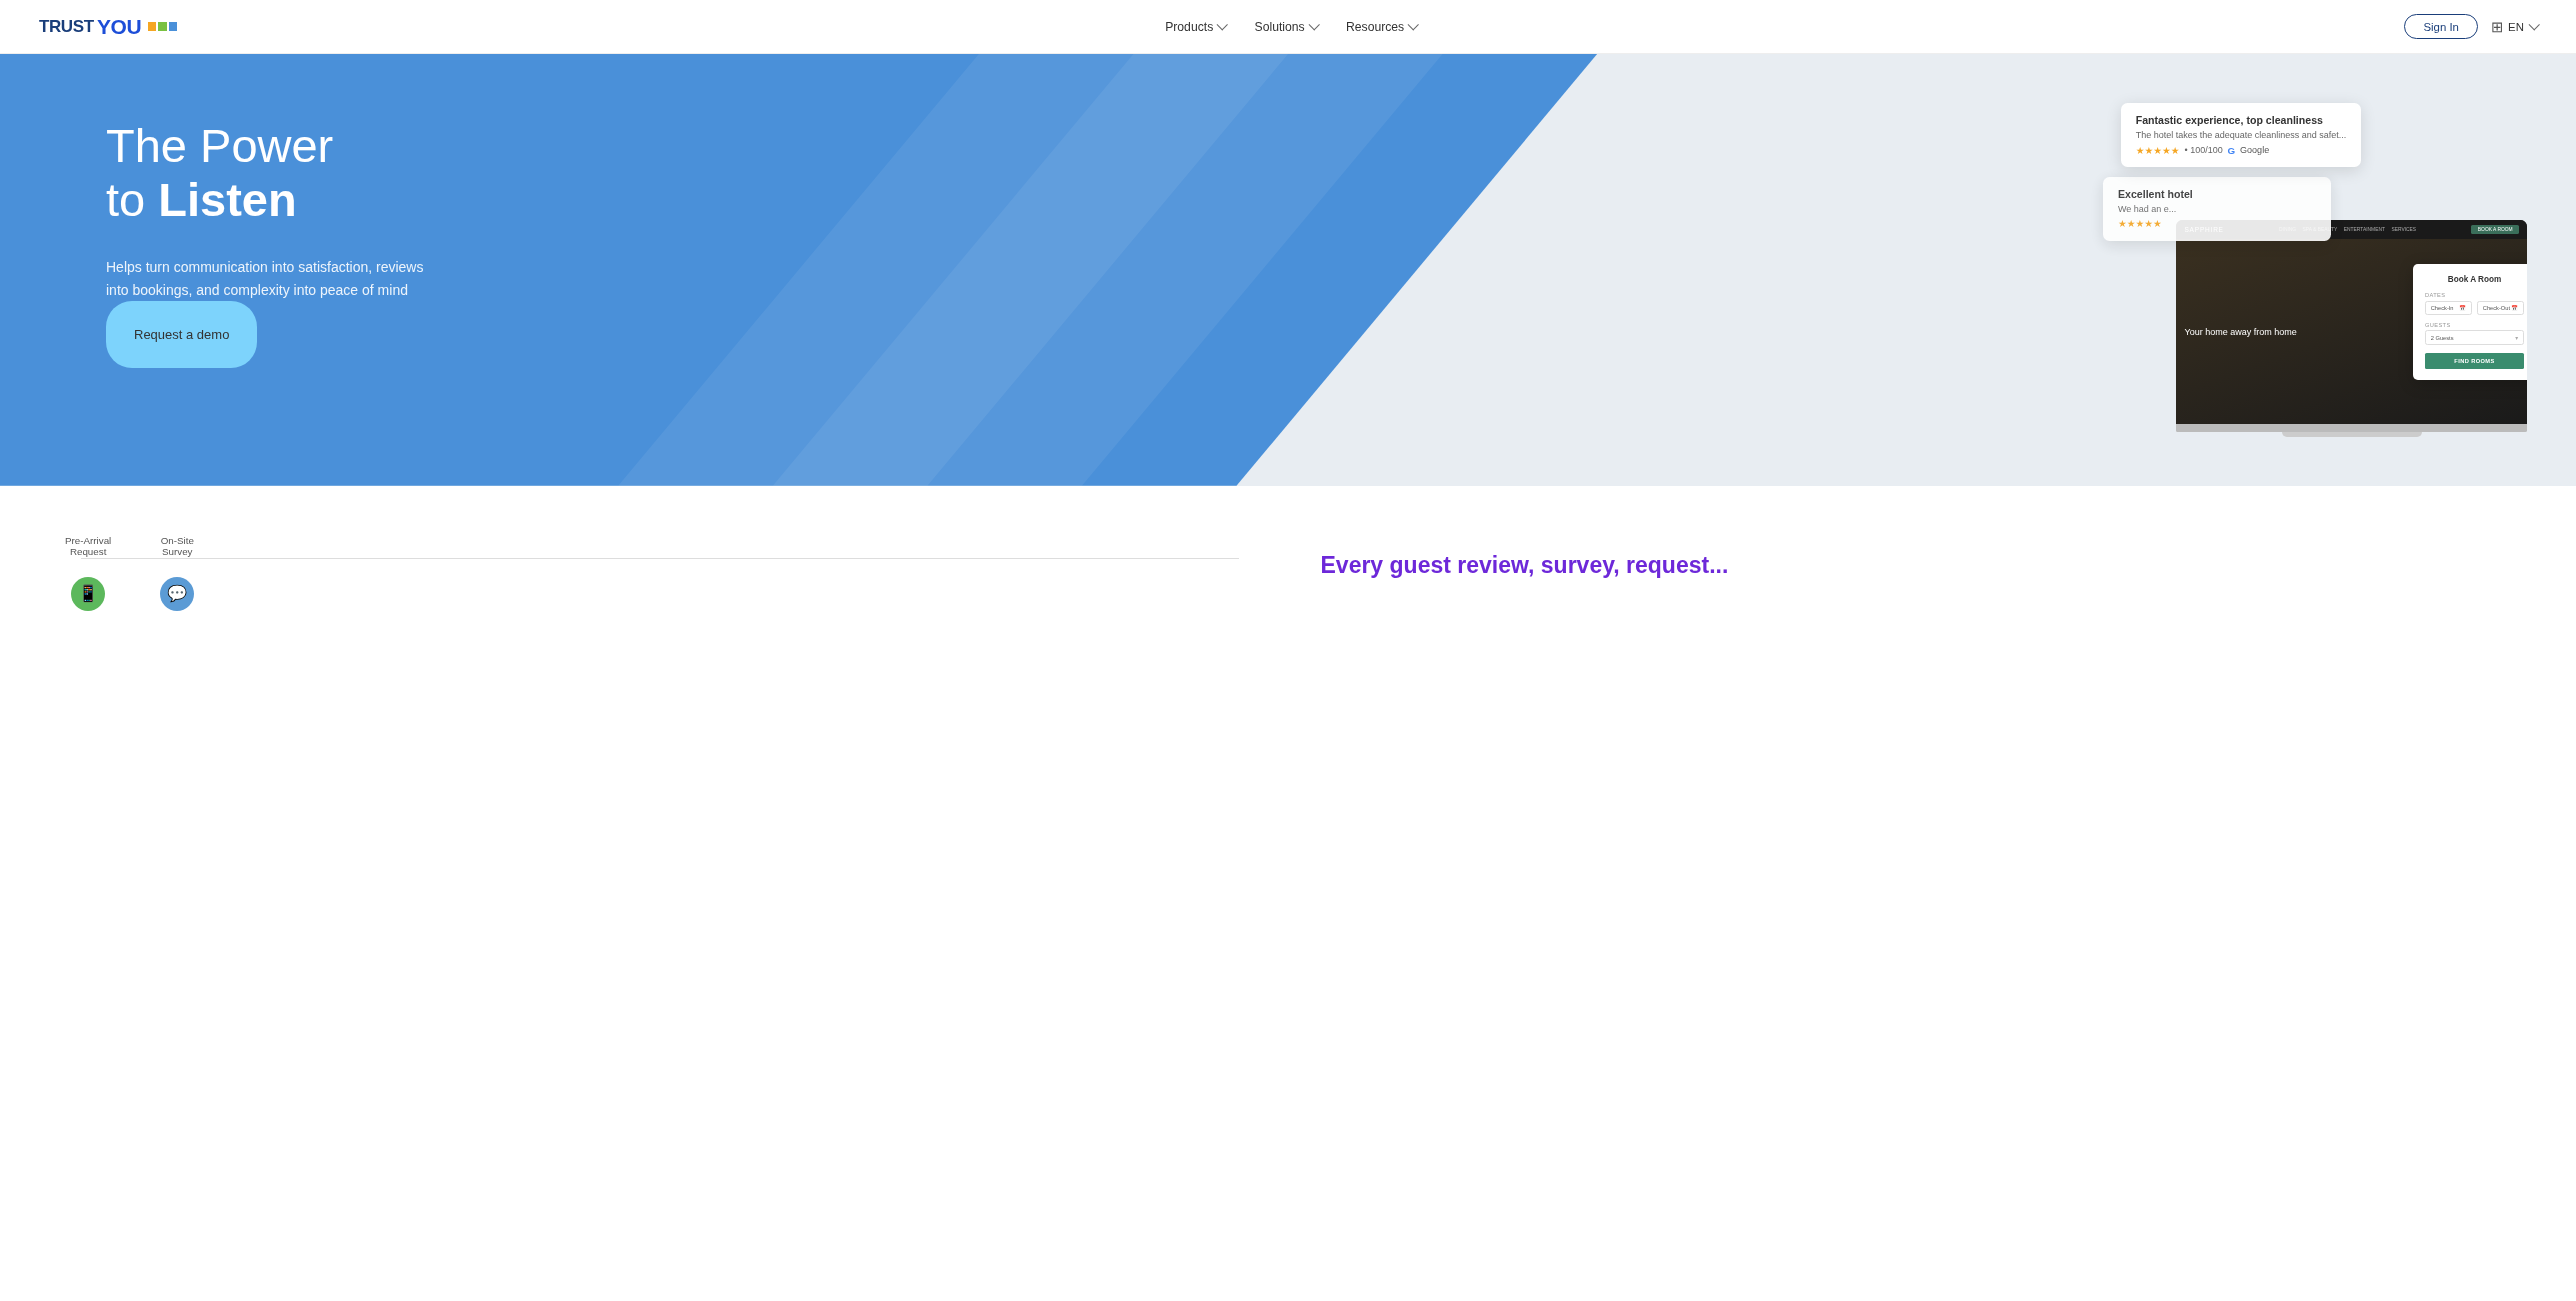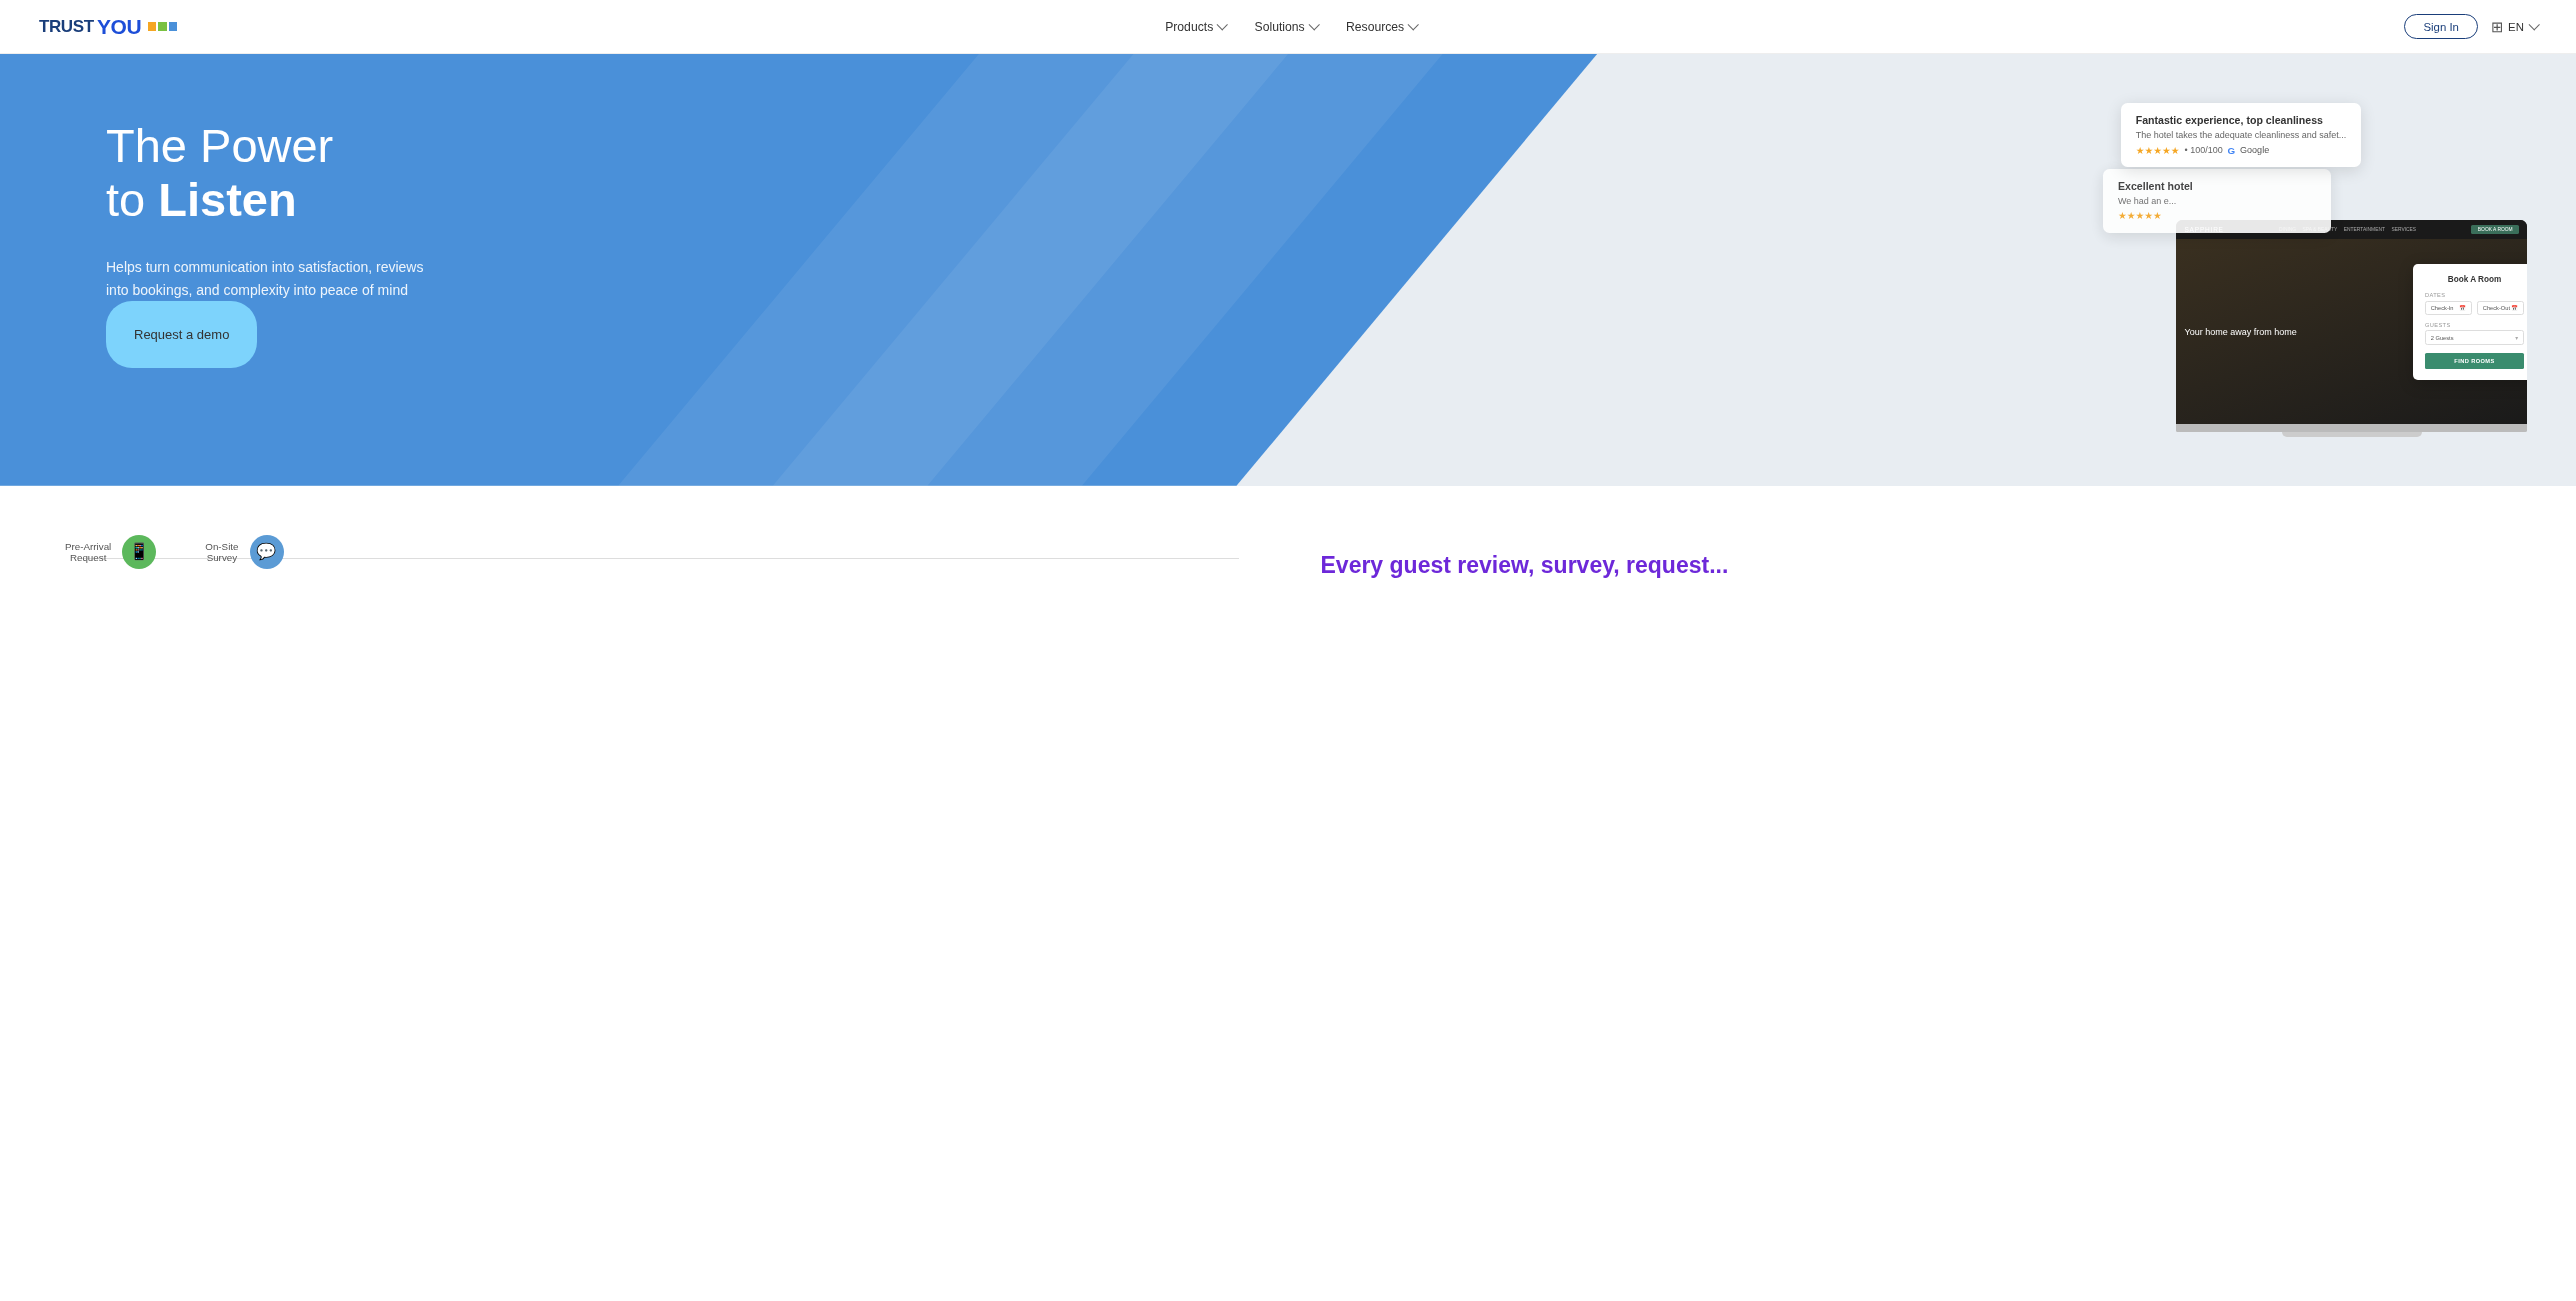--- a/index.html
+++ b/index.html
@@ -190,21 +190,21 @@
       padding: 11.4px 14.7px;
       box-shadow: 0 3.3px 16.3px rgba(0,0,0,0.12);
       min-width: 228px;
     }
     .review-card-1 {
       top: 8.2px;
       left: 34px;
       z-index: 20;
     }
     .review-card-2 {
-      top: 74px;
+      top: 82px;
       left: 16.3px;
       z-index: 18;
       opacity: 0.9;
     }
     .review-title {
       font-size: 10.6px;
       font-weight: 600;
       color: #333;
       margin-bottom: 3.3px;
     }
@@ -396,23 +396,23 @@
       position: absolute;
       top: 23px;
       left: 16.3px;
       right: 16.3px;
       height: 1.6px;
       background: #ddd;
       z-index: 0;
     }
     .timeline-item {
       display: flex;
-      flex-direction: row;
-      align-items: center;
-      gap: 11px;
+      flex-direction: column;
+      align-items: center;
+      gap: 20px;
       position: relative;
       z-index: 1;
     }
     .timeline-label {
       font-size: 9.8px;
       color: #555;
       text-align: center;
       font-weight: 500;
     }
     .timeline-icon {

